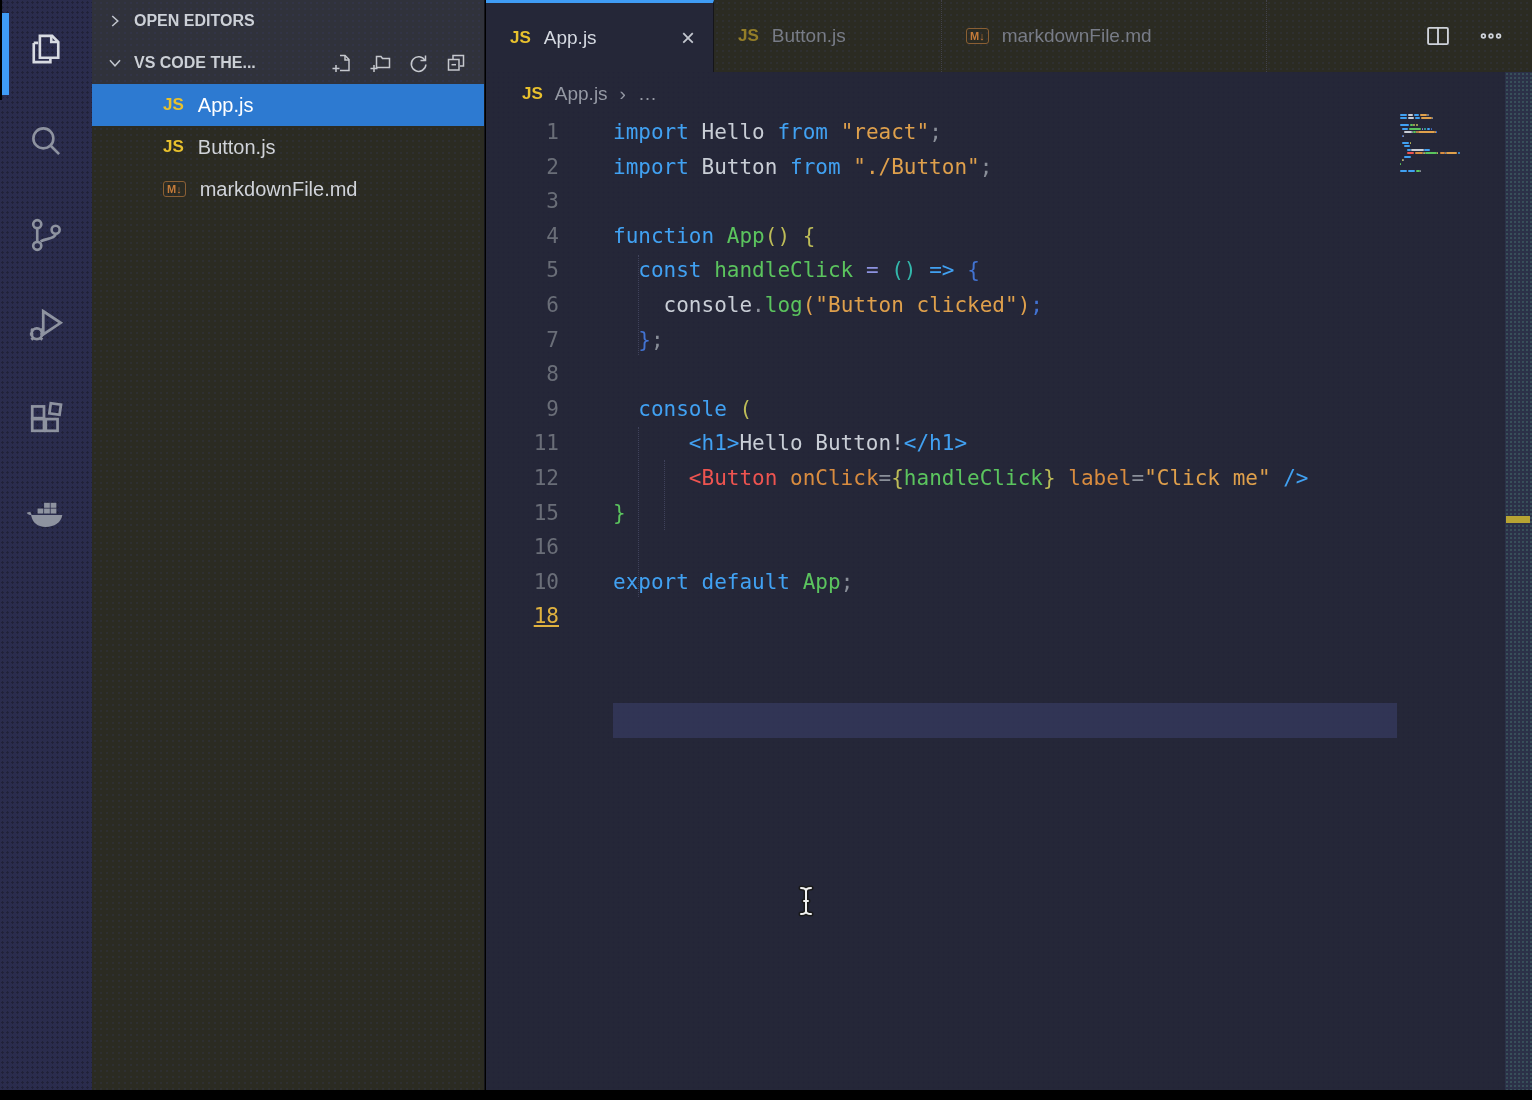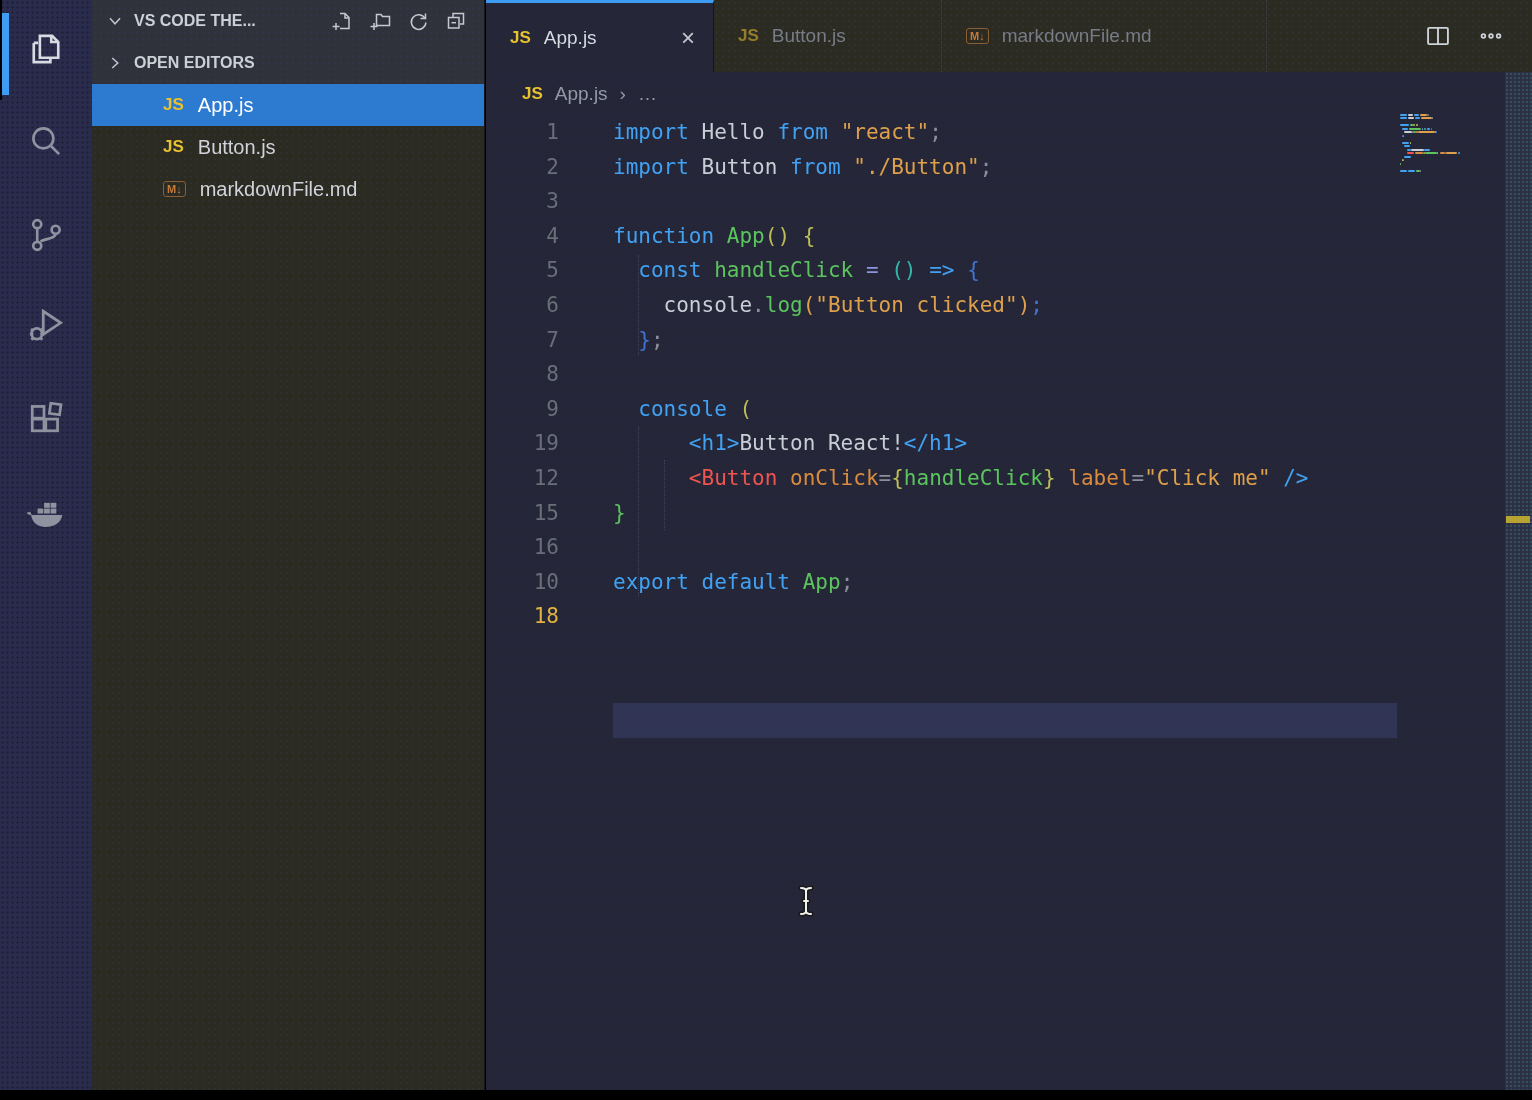--- a/index.html
+++ b/index.html
@@ -57,21 +57,21 @@
 
   .breadcrumb{position:absolute;left:0;top:72px;width:100%;height:43px;display:flex;align-items:center;
       padding-left:36px;box-sizing:border-box;font-size:19px;color:#9599a4;gap:12px;}
 
   
   .code-region{position:absolute;left:0;top:115px;width:100%;height:975px;
       font-family:"DejaVu Sans Mono","Liberation Mono",monospace;font-size:21px;}
   .code-line{position:relative;height:34.6px;line-height:34.6px;white-space:pre;z-index:2;}
   .gutter{display:inline-block;width:90px;padding-right:17px;box-sizing:border-box;text-align:right;
       color:#6a6e78;}
-  .code-line.active .gutter{color:#e0b23f;}
+  .code-line.active .gutter{color:#e0b23f;text-decoration:underline;}
   .ltext{padding-left:37px;}
   .current-line{position:absolute;left:127px;top:588.2px;width:784px;height:34.6px;
       background:rgba(95,105,190,.22);z-index:1;}
   .indent-guide{position:absolute;width:0;border-left:1px dotted #40435c;z-index:1;}
   .g1{left:152px;top:140px;height:100px;}
   .g2{left:152px;top:312px;height:170px;}
   .g3{left:178px;top:345px;height:70px;}
 
   .tk-kw{color:#41a1f2}.tk-id{color:#c9ced6}.tk-str{color:#dfa04c}.tk-fn{color:#5bc45e}
   .tk-pu{color:#8a8f99}.tk-op{color:#8d93e0}.tk-teal{color:#33b7ab}.tk-br1{color:#bdbc58}
@@ -162,20 +162,29 @@
           </svg>
       </span>
     </div>
   </div>
 
   <div class="sidebar">
 
     <div class="sb-row">
       <span class="chev">
         <svg class="mini" width="22" height="22" viewBox="0 0 24 24">
+            <path d="M9 6.5l6 5.5-6 5.5"></path>
+          </svg>
+      </span>
+      <span>OPEN EDITORS</span>
+    </div>
+
+    <div class="sb-row">
+      <span class="chev">
+        <svg class="mini" width="22" height="22" viewBox="0 0 24 24">
             <path d="M6.5 9l5.5 6 5.5-6"></path>
           </svg>
       </span>
       <span>VS CODE THE...</span>
       <span class="sec-actions">
         <span class="act">
           <svg width="24" height="24" viewBox="0 0 24 24">
               <path d="M10 4.5h5l4 4v11h-9"></path>
               <path d="M15 4.5V9h4"></path>
               <path d="M6 14v7M2.5 17.5h7"></path>
@@ -194,29 +203,20 @@
             </svg>
         </span>
         <span class="act">
           <svg width="24" height="24" viewBox="0 0 24 24">
               <path d="M9 8V4.5h10.5V15H16"></path>
               <rect x="4.5" y="8.5" width="10.5" height="10.5"></rect>
               <path d="M7.5 13.7h4.5"></path>
             </svg>
         </span>
       </span>
-    </div>
-
-    <div class="sb-row">
-      <span class="chev">
-        <svg class="mini" width="22" height="22" viewBox="0 0 24 24">
-            <path d="M9 6.5l6 5.5-6 5.5"></path>
-          </svg>
-      </span>
-      <span>OPEN EDITORS</span>
     </div>
 
     <div class="filelist">
       <div class="file-row selected">
         <span class="js-badge">JS</span>
         <span class="file-label">App.js</span>
       </div>
       <div class="file-row">
         <span class="js-badge">JS</span>
         <span class="file-label">Button.js</span>
@@ -275,21 +275,21 @@
       <div id="code-lines">
           <div class="code-line"><span class="gutter">1</span><span class="ltext"><span class="tk-kw">import</span><span class="tk-sp"> </span><span class="tk-id">Hello</span><span class="tk-sp"> </span><span class="tk-kw">from</span><span class="tk-sp"> </span><span class="tk-str">"react"</span><span class="tk-pu">;</span></span></div>
           <div class="code-line"><span class="gutter">2</span><span class="ltext"><span class="tk-kw">import</span><span class="tk-sp"> </span><span class="tk-id">Button</span><span class="tk-sp"> </span><span class="tk-kw">from</span><span class="tk-sp"> </span><span class="tk-str">"./Button"</span><span class="tk-pu">;</span></span></div>
           <div class="code-line"><span class="gutter">3</span><span class="ltext"></span></div>
           <div class="code-line"><span class="gutter">4</span><span class="ltext"><span class="tk-kw">function</span><span class="tk-sp"> </span><span class="tk-fn">App</span><span class="tk-br1">()</span><span class="tk-sp"> </span><span class="tk-br1">{</span></span></div>
           <div class="code-line"><span class="gutter">5</span><span class="ltext"><span class="tk-sp">  </span><span class="tk-kw">const</span><span class="tk-sp"> </span><span class="tk-fn">handleClick</span><span class="tk-sp"> </span><span class="tk-op">=</span><span class="tk-sp"> </span><span class="tk-teal">()</span><span class="tk-sp"> </span><span class="tk-kw">=&gt;</span><span class="tk-sp"> </span><span class="tk-br3">{</span></span></div>
           <div class="code-line"><span class="gutter">6</span><span class="ltext"><span class="tk-sp">    </span><span class="tk-id">console</span><span class="tk-pu">.</span><span class="tk-fn">log</span><span class="tk-str">(</span><span class="tk-str">"Button clicked"</span><span class="tk-str">)</span><span class="tk-br3">;</span></span></div>
           <div class="code-line"><span class="gutter">7</span><span class="ltext"><span class="tk-sp">  </span><span class="tk-br3">}</span><span class="tk-pu">;</span></span></div>
           <div class="code-line"><span class="gutter">8</span><span class="ltext"></span></div>
           <div class="code-line"><span class="gutter">9</span><span class="ltext"><span class="tk-sp">  </span><span class="tk-kw">console</span><span class="tk-sp"> </span><span class="tk-br1">(</span></span></div>
-          <div class="code-line"><span class="gutter">19</span><span class="ltext"><span class="tk-sp">      </span><span class="tk-tag">&lt;h1&gt;</span><span class="tk-id">Button React!</span><span class="tk-tag">&lt;/h1&gt;</span></span></div>
+          <div class="code-line"><span class="gutter">11</span><span class="ltext"><span class="tk-sp">      </span><span class="tk-tag">&lt;h1&gt;</span><span class="tk-id">Hello Button!</span><span class="tk-tag">&lt;/h1&gt;</span></span></div>
           <div class="code-line"><span class="gutter">12</span><span class="ltext"><span class="tk-sp">      </span><span class="tk-comp">&lt;Button</span><span class="tk-sp"> </span><span class="tk-attr">onClick</span><span class="tk-pu">=</span><span class="tk-br1">{</span><span class="tk-fn">handleClick</span><span class="tk-br1">}</span><span class="tk-sp"> </span><span class="tk-attr">label</span><span class="tk-pu">=</span><span class="tk-str">"Click me"</span><span class="tk-sp"> </span><span class="tk-tag">/&gt;</span></span></div>
           <div class="code-line"><span class="gutter">15</span><span class="ltext"><span class="tk-fn">}</span></span></div>
           <div class="code-line"><span class="gutter">16</span><span class="ltext"></span></div>
           <div class="code-line"><span class="gutter">10</span><span class="ltext"><span class="tk-kw">export</span><span class="tk-sp"> </span><span class="tk-kw">default</span><span class="tk-sp"> </span><span class="tk-fn">App</span><span class="tk-pu">;</span></span></div>
           <div class="code-line active"><span class="gutter">18</span><span class="ltext"></span></div>
         </div>
       <div class="minimap" id="minimap">
           <div class="mm-line"><span class="mm-tok" style="width: 6.6px; background: rgb(65, 161, 242);"></span><span class="mm-tok" style="width: 1.1px; background: transparent;"></span><span class="mm-tok" style="width: 5.5px; background: rgb(201, 206, 214);"></span><span class="mm-tok" style="width: 1.1px; background: transparent;"></span><span class="mm-tok" style="width: 4.4px; background: rgb(65, 161, 242);"></span><span class="mm-tok" style="width: 1.1px; background: transparent;"></span><span class="mm-tok" style="width: 7.7px; background: rgb(223, 160, 76);"></span><span class="mm-tok" style="width: 1.1px; background: rgb(138, 143, 153);"></span></div>
           <div class="mm-line"><span class="mm-tok" style="width: 6.6px; background: rgb(65, 161, 242);"></span><span class="mm-tok" style="width: 1.1px; background: transparent;"></span><span class="mm-tok" style="width: 6.6px; background: rgb(201, 206, 214);"></span><span class="mm-tok" style="width: 1.1px; background: transparent;"></span><span class="mm-tok" style="width: 4.4px; background: rgb(65, 161, 242);"></span><span class="mm-tok" style="width: 1.1px; background: transparent;"></span><span class="mm-tok" style="width: 11px; background: rgb(223, 160, 76);"></span><span class="mm-tok" style="width: 1.1px; background: rgb(138, 143, 153);"></span></div>
           <div class="mm-line"></div>

